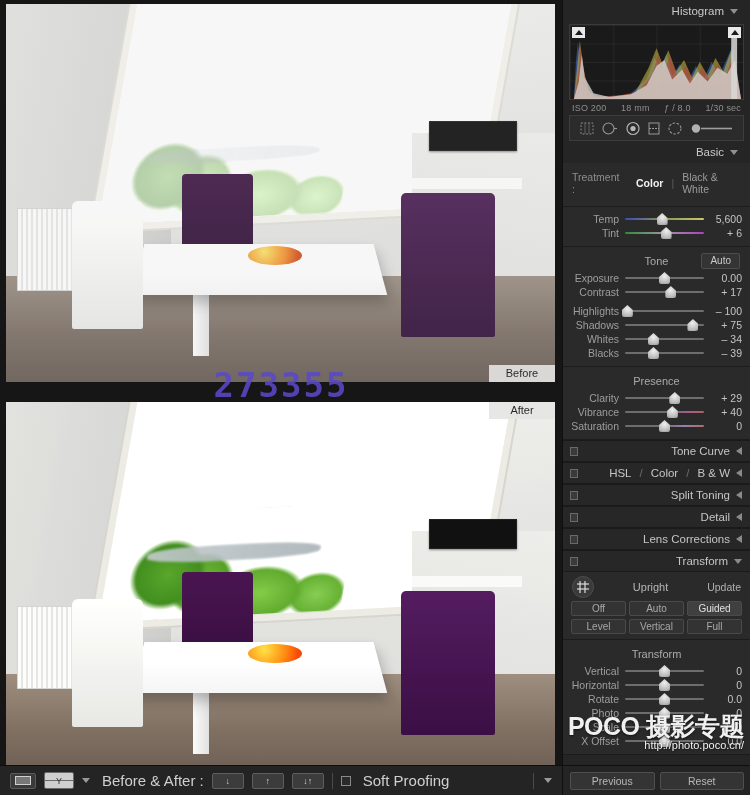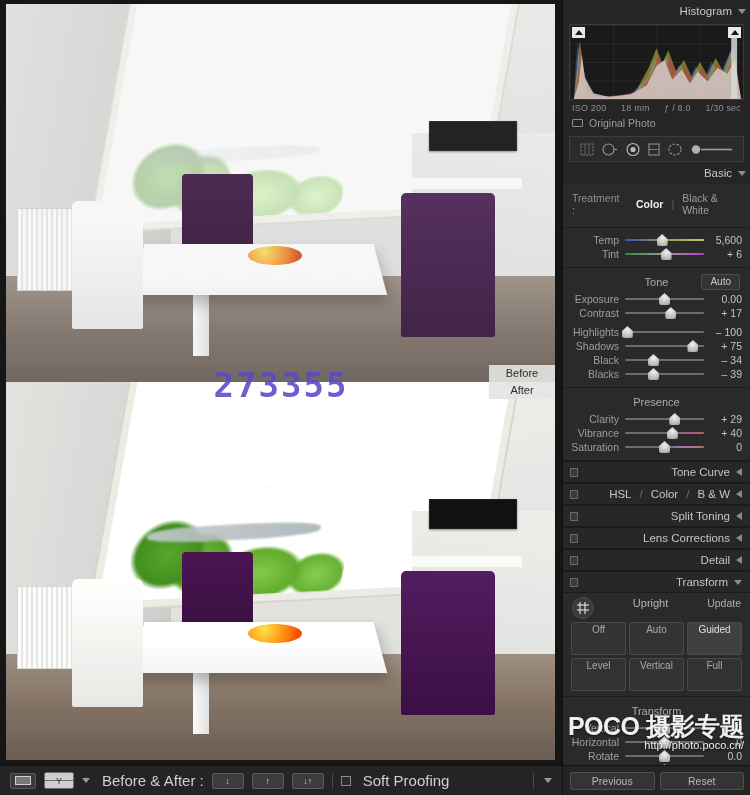--- a/index.html
+++ b/index.html
@@ -10,21 +10,21 @@
     font-size:11px;
     color:#b4b4b4;
     -webkit-font-smoothing:antialiased;
   }
   .app { position:relative; width:750px; height:795px; display:flex; }
 
   
   .stage { position:relative; width:562px; height:795px; background:#161616; }
   .photos { position:absolute; left:0; top:0; width:562px; height:765px; padding:4px 6px 2px 6px; }
   .photo-frame { position:relative; width:549px; height:378px; overflow:hidden; background:#000; }
-  .photo-frame + .photo-frame { margin-top:0; }
+  .photo-frame + .photo-frame { margin-top:20px; }
 
   
   .scene { position:absolute; inset:0; overflow:hidden; }
   .scene .wall-left { position:absolute; left:0; top:0; width:30%; height:100%;
         background:linear-gradient(100deg,#d9d9d7 0%,#cfcfcd 60%,#c3c3c1 100%); }
   .scene .ceiling { position:absolute; left:0; top:0; width:100%; height:100%;
         background:linear-gradient(175deg,#e6e6e4 0%,#dcdcda 40%,#d2d2d0 100%); z-index:0;}
   .scene .skylight { position:absolute; left:21%; top:-6%; width:68%; height:62%;
         background:linear-gradient(180deg,#ffffff 0%,#fdfdfd 55%,#f6f7f4 100%);
         transform:skewX(-13deg) rotate(-3deg);
@@ -103,21 +103,21 @@
         background:#3c3c3c; color:#d2d2d2; font-size:9px; text-align:center; line-height:15px; }
   .sp-box { width:10px; height:10px; border:1px solid #8a8a8a; background:#2a2a2a; }
   .tb-right { margin-left:auto; display:flex; align-items:center; gap:10px; }
   .tb-divider { width:1px; height:16px; background:#4a4a4a; }
 
   
   .right { width:188px; height:795px; background:#252525;
         border-left:1px solid #101010; position:relative; overflow:hidden; }
 
   .panel-head { height:22px; display:flex; align-items:center; justify-content:flex-end;
-        padding:0 4px; gap:6px; color:#c8c8c8; font-size:11.5px; }
+        padding:0 12px; gap:6px; color:#c8c8c8; font-size:11.5px; }
   .panel-head .tri { width:0;height:0;border-left:4px solid transparent;
         border-right:4px solid transparent;border-top:5px solid #8f8f8f; }
 
   .hist-box { margin:2px 6px 0 6px; height:76px; background:#1a1a1a;
         border:1px solid #3a3a3a; position:relative; overflow:hidden; }
   .hist-corner { position:absolute; width:13px; height:11px; background:#e8e8e8;
         display:flex; align-items:center; justify-content:center; }
   .hist-corner.l { left:2px; top:2px; }
   .hist-corner.r { right:2px; top:2px; }
   .hist-corner i { width:0;height:0;border-left:4px solid transparent;
@@ -185,27 +185,27 @@
   .subhead { display:flex; align-items:center; justify-content:center; position:relative;
         height:17px; color:#aaa; font-size:11px; margin-bottom:2px; }
   .subhead .auto { position:absolute; right:10px; color:#c9c9c9;
         border:1px solid #4d4d4d; border-radius:2px; background:#343434;
         padding:0 8px; line-height:14px; font-size:10px; }
 
   .collapsed { height:22px; }
 
   
   .upright { padding:4px 0 2px 0; }
-  .upright-top { display:flex; align-items:flex-start; padding:0 9px 3px 9px; }
+  .upright-top { display:flex; align-items:center; padding:0 9px 3px 9px; }
   .up-ic { width:22px; height:22px; border-radius:50%; background:#3a3a3a;
         border:1px solid #4d4d4d; display:flex; align-items:center; justify-content:center; }
   .up-title { flex:1; text-align:center; color:#b6b6b6; font-size:11px; }
   .up-update { color:#b0b0b0; font-size:10.5px; }
   .btnrow { display:flex; gap:3px; padding:0 8px 3px 8px; }
-  .ubtn { flex:1; height:33px; border:1px solid #4a4a4a; border-radius:2px;
+  .ubtn { flex:1; height:15px; border:1px solid #4a4a4a; border-radius:2px;
         background:#333; color:#a8a8a8; font-size:10px; text-align:center; line-height:13px; }
   .ubtn.sel { background:#404040; color:#e0e0e0; }
 
   .wm-poco { position:absolute; right:6px; bottom:44px; text-align:right;
         pointer-events:none; z-index:40; }
   .wm-poco .big { font-size:25px; font-weight:bold; color:#f0f0f0;
         letter-spacing:-.5px; text-shadow:0 1px 2px rgba(0,0,0,.6); line-height:1; }
   .wm-poco .small { font-size:11px; font-weight:normal; color:#f2f2f2;
         text-shadow:0 1px 2px rgba(0,0,0,.6); }
 
@@ -326,24 +326,20 @@
         </div>
     </div>
 
     <div class="exif">
       <span>ISO 200</span>
       <span>18 mm</span>
       <span>ƒ / 8.0</span>
       <span>1/30 sec</span>
     </div>
 
-    <div class="origrow">
-      <span class="orig-ic"></span>
-      <span>Original Photo</span>
-    </div>
 
     <div class="toolstrip">
       <svg width="16" height="15" class="ts-ic">
         <rect x="2" y="2" width="12" height="11" fill="none" stroke="#9a9a9a" stroke-width="1" stroke-dasharray="2 1.5"></rect>
         <line x1="6" y1="2" x2="6" y2="13" stroke="#8a8a8a" stroke-width=".7"></line>
         <line x1="10" y1="2" x2="10" y2="13" stroke="#8a8a8a" stroke-width=".7"></line>
       </svg>
       <svg width="17" height="15" class="ts-ic">
         <circle cx="7.5" cy="7.5" r="5.5" fill="none" stroke="#b0b0b0" stroke-width="1.1"></circle>
         <line x1="13" y1="7.5" x2="16" y2="7.5" stroke="#b0b0b0" stroke-width="1.1"></line>
@@ -432,21 +428,21 @@
       </div>
       <div class="srow">
         <span class="name">Shadows</span>
         <span class="track">
           <span class="line"></span>
             <span class="knob" style="left:86%"></span>
         </span>
         <span class="val">+ 75</span>
       </div>
       <div class="srow">
-        <span class="name">Black</span>
+        <span class="name">Whites</span>
         <span class="track">
           <span class="line"></span>
             <span class="knob" style="left:36%"></span>
         </span>
         <span class="val">– 34</span>
       </div>
       <div class="srow">
         <span class="name">Blacks</span>
         <span class="track">
           <span class="line"></span>
@@ -500,26 +496,26 @@
       <span>B &amp; W</span>
       <span class="arr"></span>
     </div>
     <div class="sec-head collapsed">
       <span class="sw"></span>
       <span>Split Toning</span>
       <span class="arr"></span>
     </div>
     <div class="sec-head collapsed">
       <span class="sw"></span>
-      <span>Lens Corrections</span>
+      <span>Detail</span>
       <span class="arr"></span>
     </div>
     <div class="sec-head collapsed">
       <span class="sw"></span>
-      <span>Detail</span>
+      <span>Lens Corrections</span>
       <span class="arr"></span>
     </div>
 
     <div class="sec-head collapsed">
       <span class="sw"></span>
       <span>Transform</span>
       <span class="arrd"></span>
     </div>
 
     <div class="block upright">

